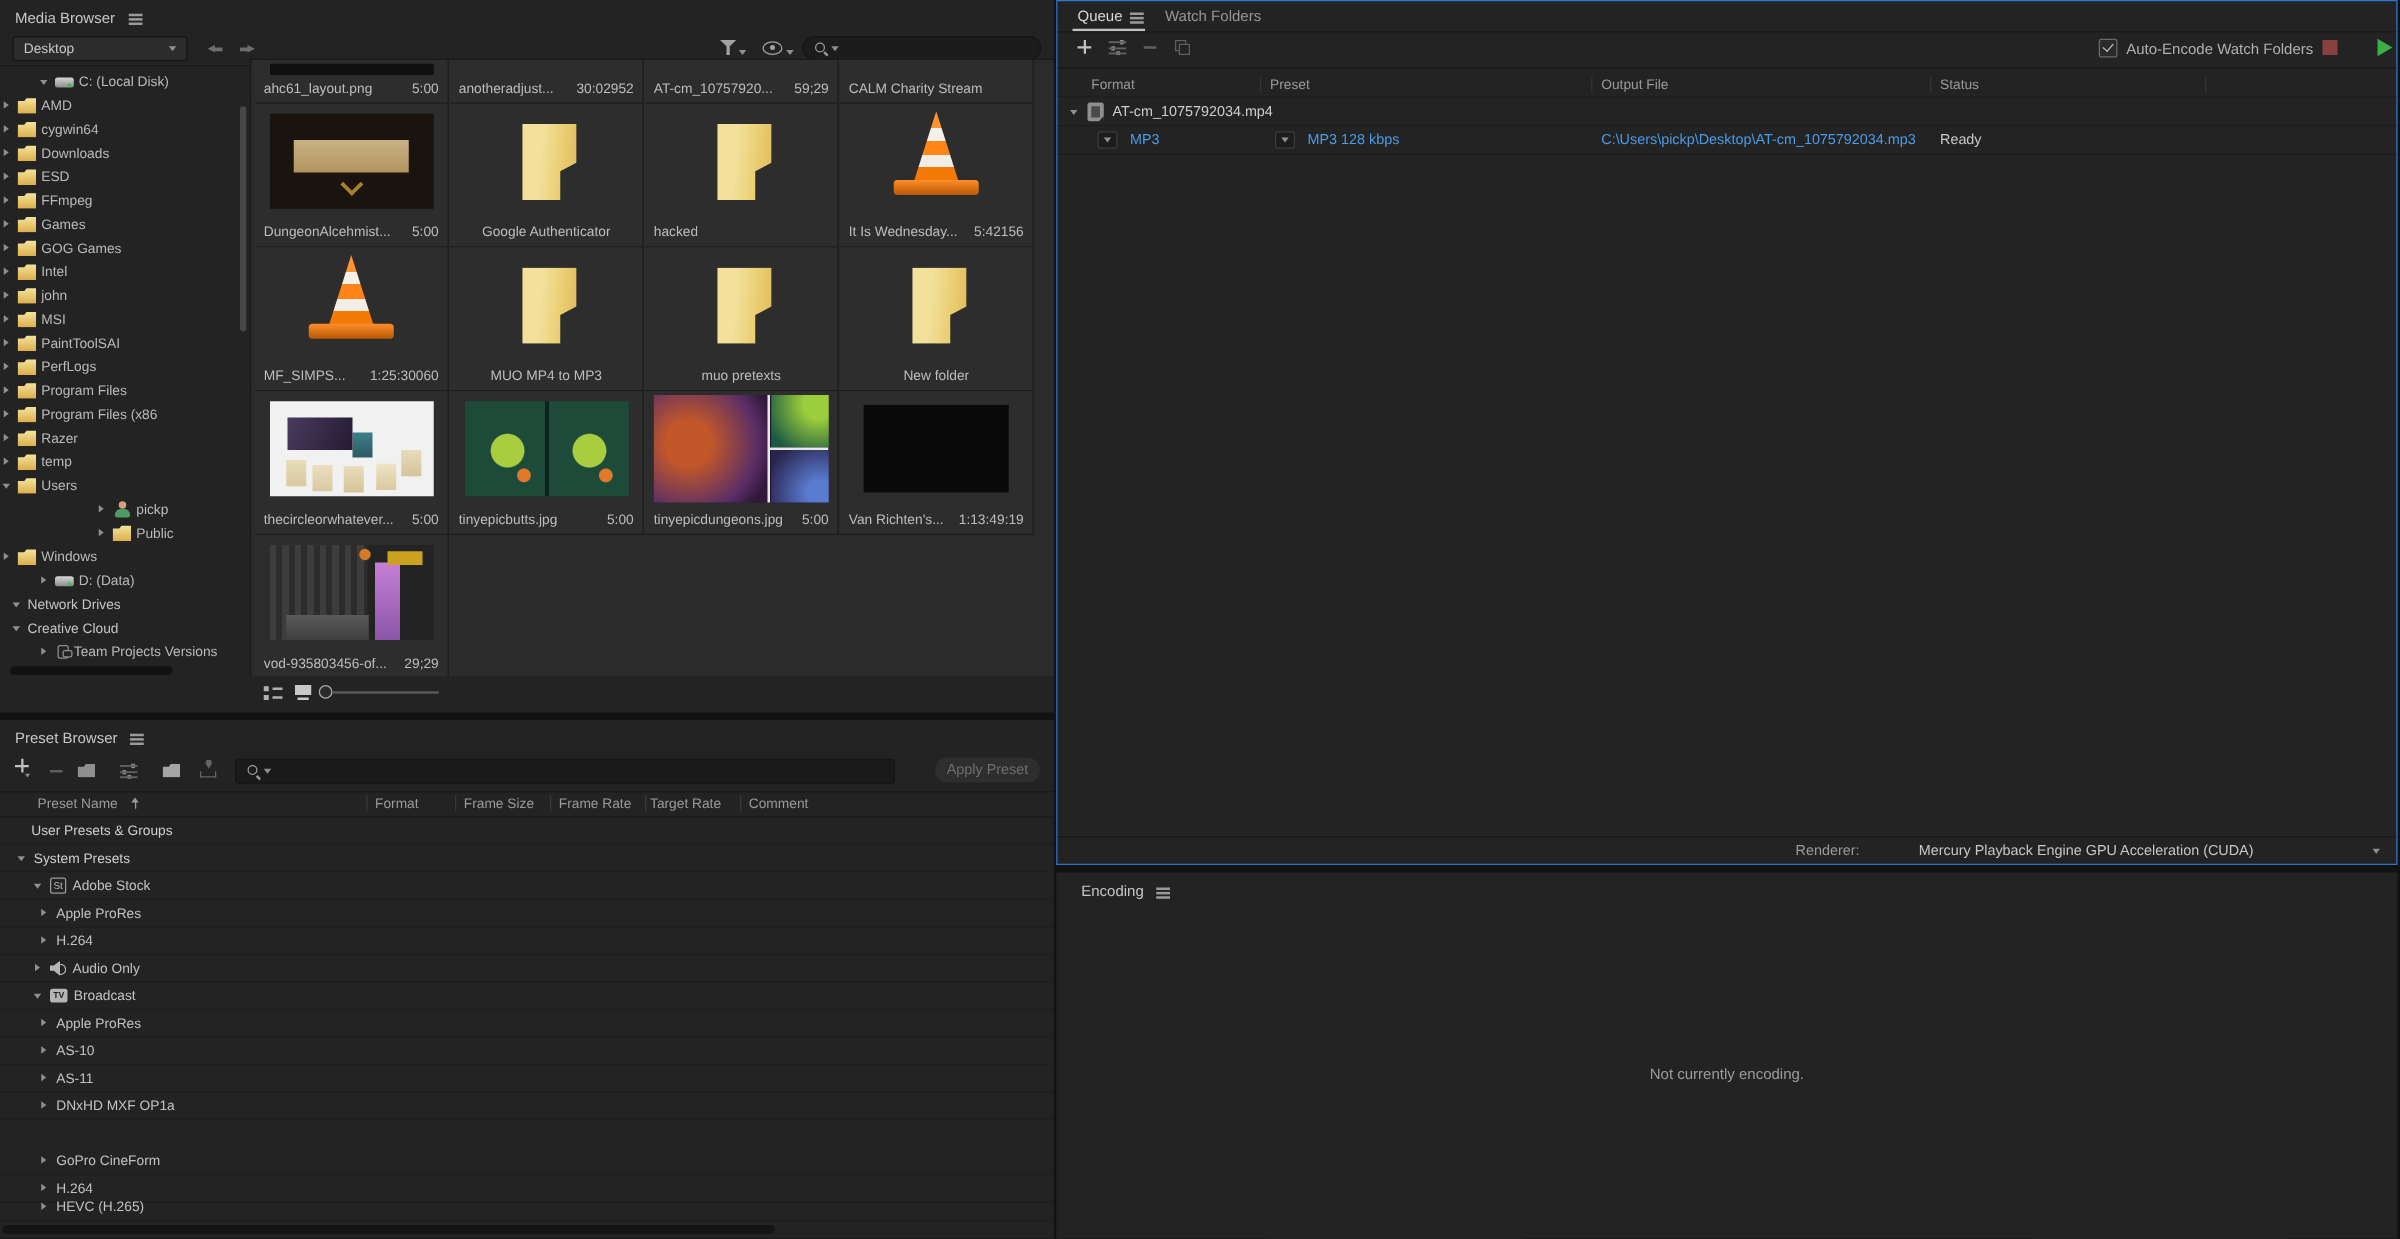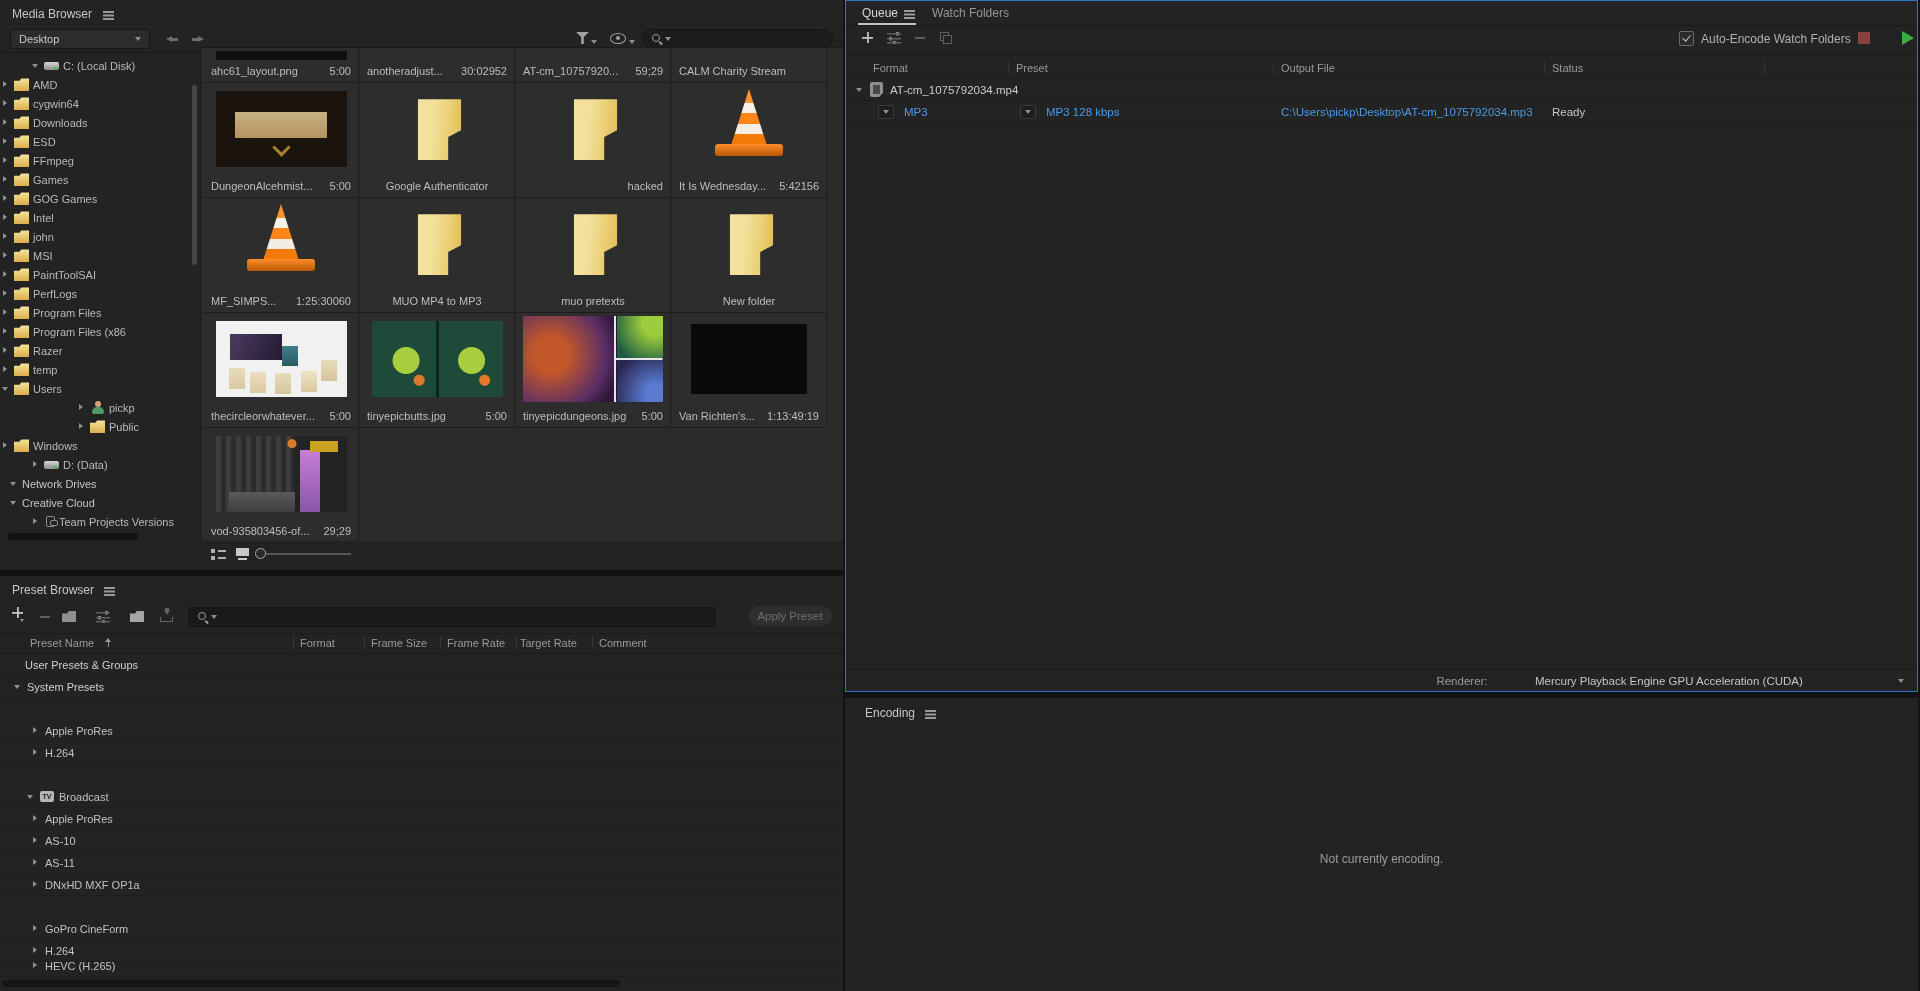--- a/index.html
+++ b/index.html
@@ -342,21 +342,21 @@
         </div>
       </div>
     <div class="cell t-folder" style="left:159px;top:35px;height:115px">
         <div class="cthumb"></div>
         <div class="clabel" style="justify-content:center">
           <span class="cname" style="flex:none">Google Authenticator</span>
         </div>
       </div>
     <div class="cell t-folder" style="left:315px;top:35px;height:115px">
         <div class="cthumb"></div>
-        <div class="clabel" style="justify-content:flex-end">
+        <div class="clabel" style="justify-content:flex-start">
           <span class="cname" style="flex:none">hacked</span>
         </div>
       </div>
     <div class="cell t-vlc" style="left:471px;top:35px;height:115px">
         <div class="cthumb"></div>
         <div class="clabel">
           <span class="cname">It Is Wednesday...</span>
           <span class="cdur">5:42156</span>
         </div>
       </div>
@@ -464,27 +464,37 @@
   <div class="vsep" style="left:592px;top:60px;height:13px"></div>
   <div class="hline" style="left:0;top:77px;width:843px"></div>
 
   <div class="prow pp1" style="top:78px">
       <span class="lbl" style="color:#cfcfcf">User Presets &amp; Groups</span>
     </div>
   <div class="prow pp0" style="top:100px">
       <span class="chev exp"></span>
       <span class="lbl" style="color:#cfcfcf">System Presets</span>
     </div>
+  <div class="prow pp1" style="top:122px">
+      <span class="chev exp"></span>
+      <span class="stbadge">St</span>
+      <span class="lbl">Adobe Stock</span>
+    </div>
   <div class="prow pp2" style="top:144px">
       <span class="chev"></span>
       <span class="lbl">Apple ProRes</span>
     </div>
   <div class="prow pp2" style="top:166px">
       <span class="chev"></span>
       <span class="lbl">H.264</span>
+    </div>
+  <div class="prow pp1" style="top:188px">
+      <span class="chev"></span>
+      <span class="spk"></span>
+      <span class="lbl">Audio Only</span>
     </div>
   <div class="prow pp1" style="top:210px">
       <span class="chev exp"></span>
       <span class="tvbadge">TV</span>
       <span class="lbl">Broadcast</span>
     </div>
   <div class="prow pp2" style="top:232px">
       <span class="chev"></span>
       <span class="lbl">Apple ProRes</span>
     </div>

